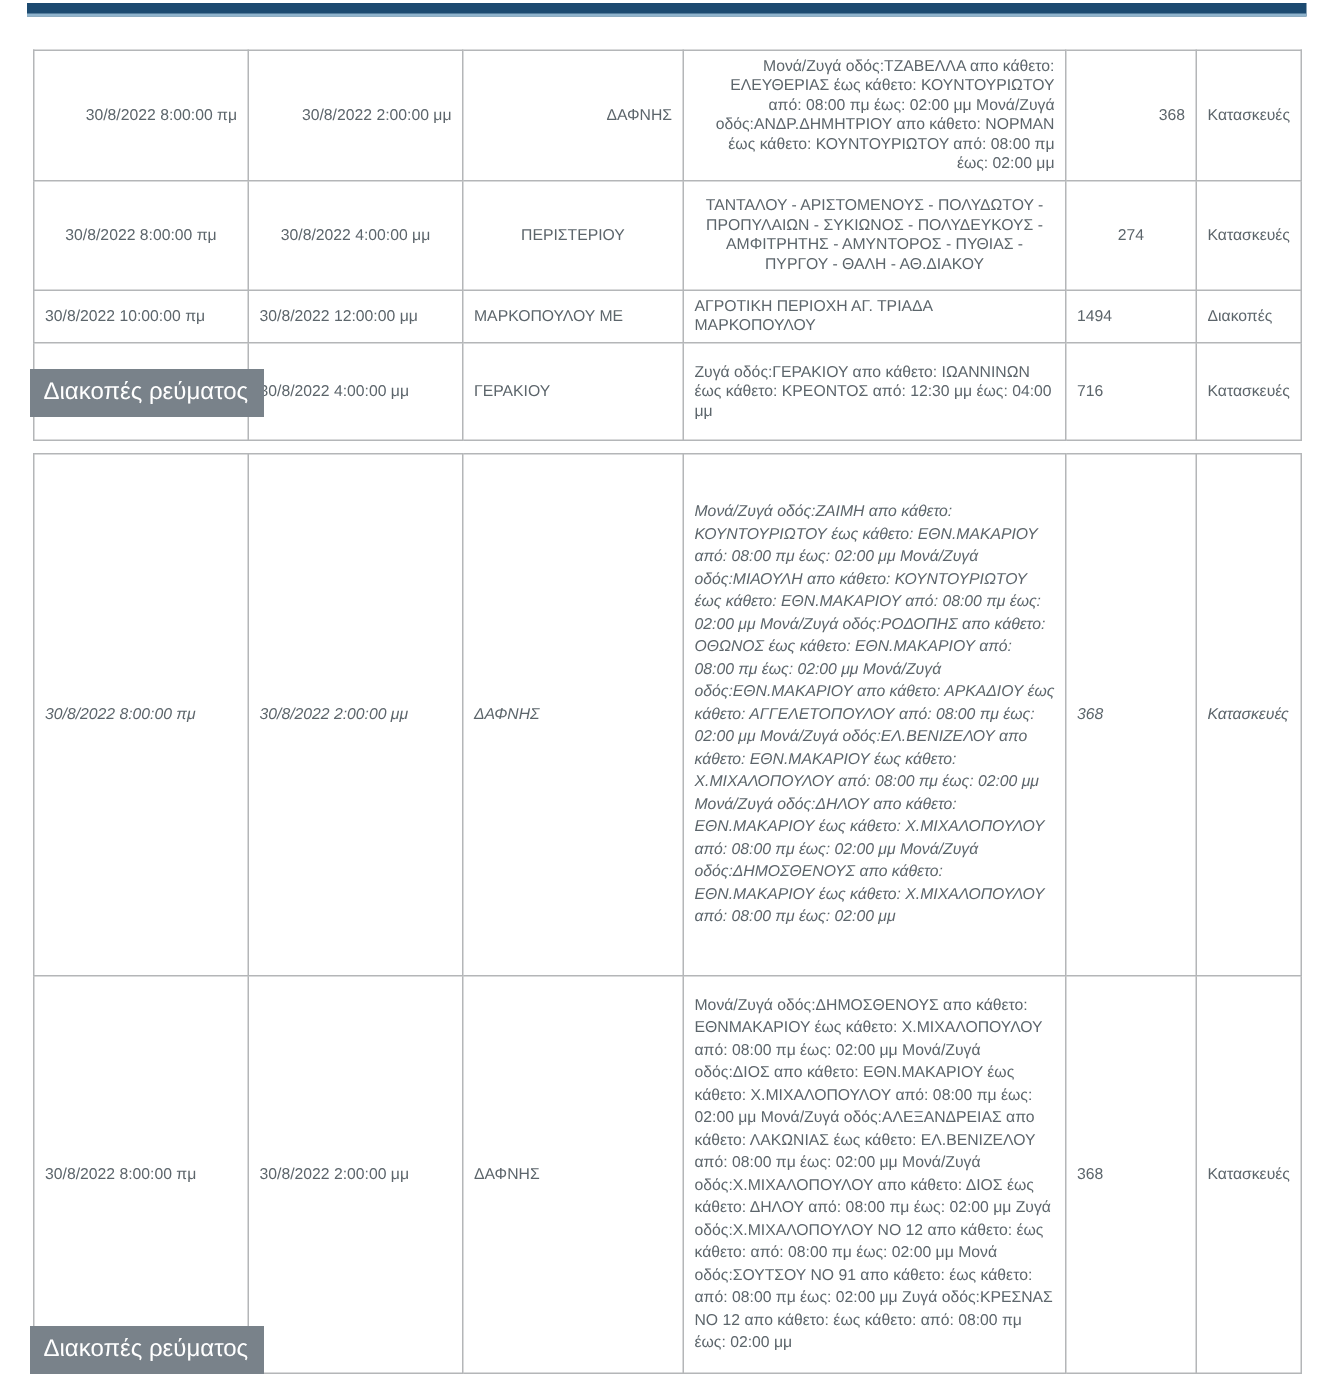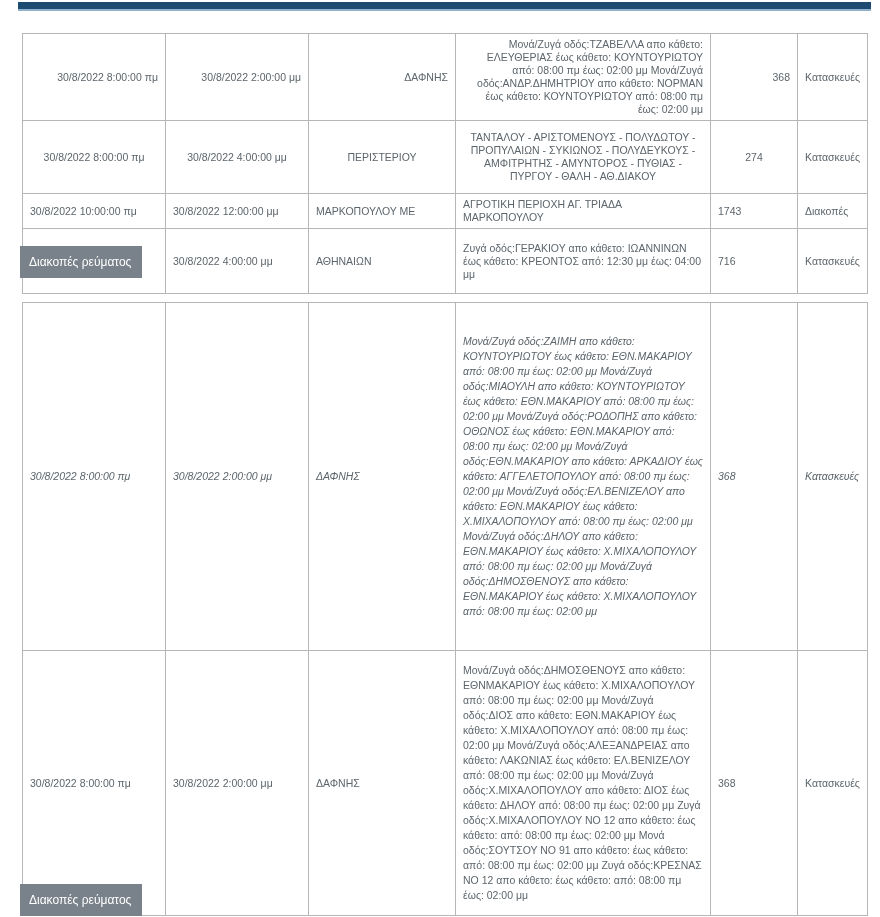--- a/index.html
+++ b/index.html
@@ -28,21 +28,21 @@
   }
   #table1 tr:nth-child(1) td{height:80px;text-align:right;}
   #table1 tr:nth-child(2) td{height:66px;text-align:center;}
   #table1 tr:nth-child(3) td{height:28px;}
   #table1 tr:nth-child(4) td{height:58px;}
   #table2 tr:nth-child(1) td{height:341px;font-style:italic;}
   #table2 tr:nth-child(2) td{height:258px;}
   .cut-label{
     position:absolute;left:20px;z-index:5;
     background:#79828a;color:#ffffff;
-    font-size:12px;line-height:20px;
+    font-size:16px;line-height:20px;
     padding:6px 11px 6px 9px;
     white-space:nowrap;
   }
   #label1{top:246px;}
   #label2{top:884px;}
 </style>
 </head>
 <body>
 
 <div class="topbar"></div>
@@ -71,27 +71,27 @@
       <td>ΠΕΡΙΣΤΕΡΙΟΥ</td>
       <td>ΤΑΝΤΑΛΟΥ - ΑΡΙΣΤΟΜΕΝΟΥΣ - ΠΟΛΥΔΩΤΟΥ - ΠΡΟΠΥΛΑΙΩΝ - ΣΥΚΙΩΝΟΣ - ΠΟΛΥΔΕΥΚΟΥΣ - ΑΜΦΙΤΡΗΤΗΣ - ΑΜΥΝΤΟΡΟΣ - ΠΥΘΙΑΣ - ΠΥΡΓΟΥ - ΘΑΛΗ - ΑΘ.ΔΙΑΚΟΥ</td>
       <td>274</td>
       <td>Κατασκευές</td>
     </tr>
     <tr>
       <td>30/8/2022 10:00:00 πμ</td>
       <td>30/8/2022 12:00:00 μμ</td>
       <td>ΜΑΡΚΟΠΟΥΛΟΥ ΜΕ</td>
       <td>ΑΓΡΟΤΙΚΗ ΠΕΡΙΟΧΗ ΑΓ. ΤΡΙΑΔΑ ΜΑΡΚΟΠΟΥΛΟΥ</td>
-      <td>1743</td>
+      <td>1494</td>
       <td>Διακοπές</td>
     </tr>
     <tr>
       <td>30/8/2022 12:30:00 μμ</td>
       <td>30/8/2022 4:00:00 μμ</td>
-      <td>ΑΘΗΝΑΙΩΝ</td>
+      <td>ΓΕΡΑΚΙΟΥ</td>
       <td>Ζυγά οδός:ΓΕΡΑΚΙΟΥ απο κάθετο: ΙΩΑΝΝΙΝΩΝ έως κάθετο: ΚΡΕΟΝΤΟΣ από: 12:30 μμ έως: 04:00 μμ</td>
       <td>716</td>
       <td>Κατασκευές</td>
     </tr>
   </tbody>
 </table>
 
 <table class="outages" id="table2">
   <colgroup>
     <col style="width:143px">

